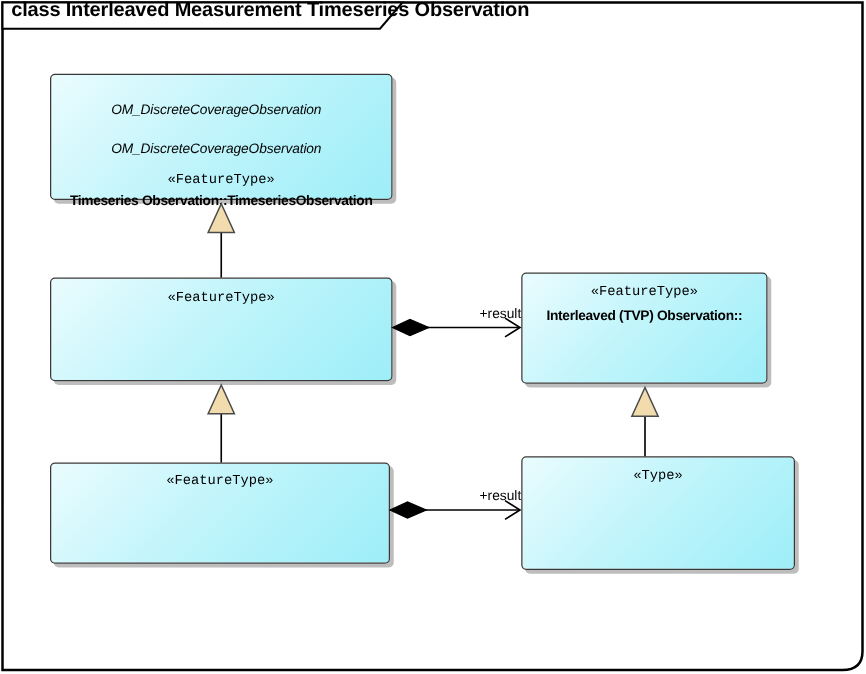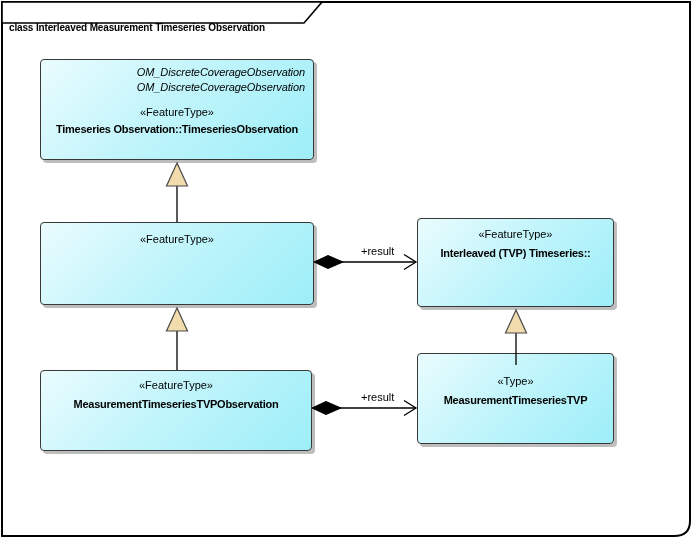--- a/index.html
+++ b/index.html
@@ -14,64 +14,66 @@
   }
   #connector-layer {
     position: absolute;
     left: 0; top: 0;
     width: 693px; height: 539px;
     pointer-events: none;
     z-index: 3;
   }
   .tab-title {
     position: absolute;
-    left: 9px; top: 22px;
+    left: 9px; top: 0;
     width: 300px;
-    font-size: 10px;
+    font-size: 16px;
     font-weight: bold;
     letter-spacing: -0.15px;
     white-space: nowrap;
     z-index: 4;
   }
   .uml-box {
     position: absolute;
     z-index: 2;
     box-sizing: border-box;
     background: linear-gradient(135deg, #eafcfe 0%, #c2f5fb 45%, #9deef8 100%);
     border: 1px solid #383838;
     border-radius: 4px;
     box-shadow: 3px 3px 0 #bdbdbd;
     text-align: center;
     font-size: 11px;
     line-height: 15px;
   }
   .parents-line {
     font-style: italic;
-    text-align: right;
+    text-align: center;
     padding-right: 8px;
     line-height: 15px;
     letter-spacing: -0.1px;
+    margin-top: 16px;
   }
-  .stereo { line-height: 15px; }
+  .stereo { line-height: 15px; font-family: Liberation Mono, monospace; }
   .uml-name {
     font-weight: bold;
     line-height: 22px;
     letter-spacing: -0.25px;
     white-space: nowrap;
   }
   #box-1 { left: 40px; top: 59px;  width: 274px; height: 101px; padding-top: 5px; }
   #box-1 .stereo { margin-top: 10px; }
   #box-1 .uml-name { line-height: 18px; }
   #box-2 { left: 40px; top: 222px; width: 274px; height: 83px;  padding-top: 9px; }
   #box-3 { left: 417px; top: 218px; width: 197px; height: 89px; padding-top: 8px; }
   #box-4 { left: 40px; top: 370px; width: 272px; height: 81px;  padding-top: 7px; }
-  #box-5 { left: 417px; top: 353px; width: 197px; height: 91px; padding-top: 20px; }
+  #box-5 { left: 417px; top: 365px; width: 219px; height: 91px; padding-top: 8px; }
   .assoc-label {
     position: absolute;
     width: 56px;
+    text-align: right;
     font-size: 11px;
     line-height: 13px;
     z-index: 3;
     white-space: nowrap;
   }
   #result-label-1 { left: 361px; top: 245px; }
   #result-label-2 { left: 361px; top: 391px; }
 </style>
 </head>
 <body>
@@ -121,29 +123,27 @@
     <div class="stereo">«FeatureType»</div>
     <div class="uml-name">Timeseries Observation::TimeseriesObservation</div>
   </div>
 
   <div id="box-2" class="uml-box">
     <div class="stereo">«FeatureType»</div>
   </div>
 
   <div id="box-3" class="uml-box">
     <div class="stereo">«FeatureType»</div>
-    <div class="uml-name">Interleaved (TVP) Timeseries::</div>
+    <div class="uml-name">Interleaved (TVP) Observation::</div>
   </div>
 
   <div id="box-4" class="uml-box">
     <div class="stereo">«FeatureType»</div>
-    <div class="uml-name">MeasurementTimeseriesTVPObservation</div>
   </div>
 
   <div id="box-5" class="uml-box">
     <div class="stereo">«Type»</div>
-    <div class="uml-name">MeasurementTimeseriesTVP</div>
   </div>
 
   <div id="result-label-1" class="assoc-label">+result</div>
   <div id="result-label-2" class="assoc-label">+result</div>
 
 </div>
 
 </body></html>

